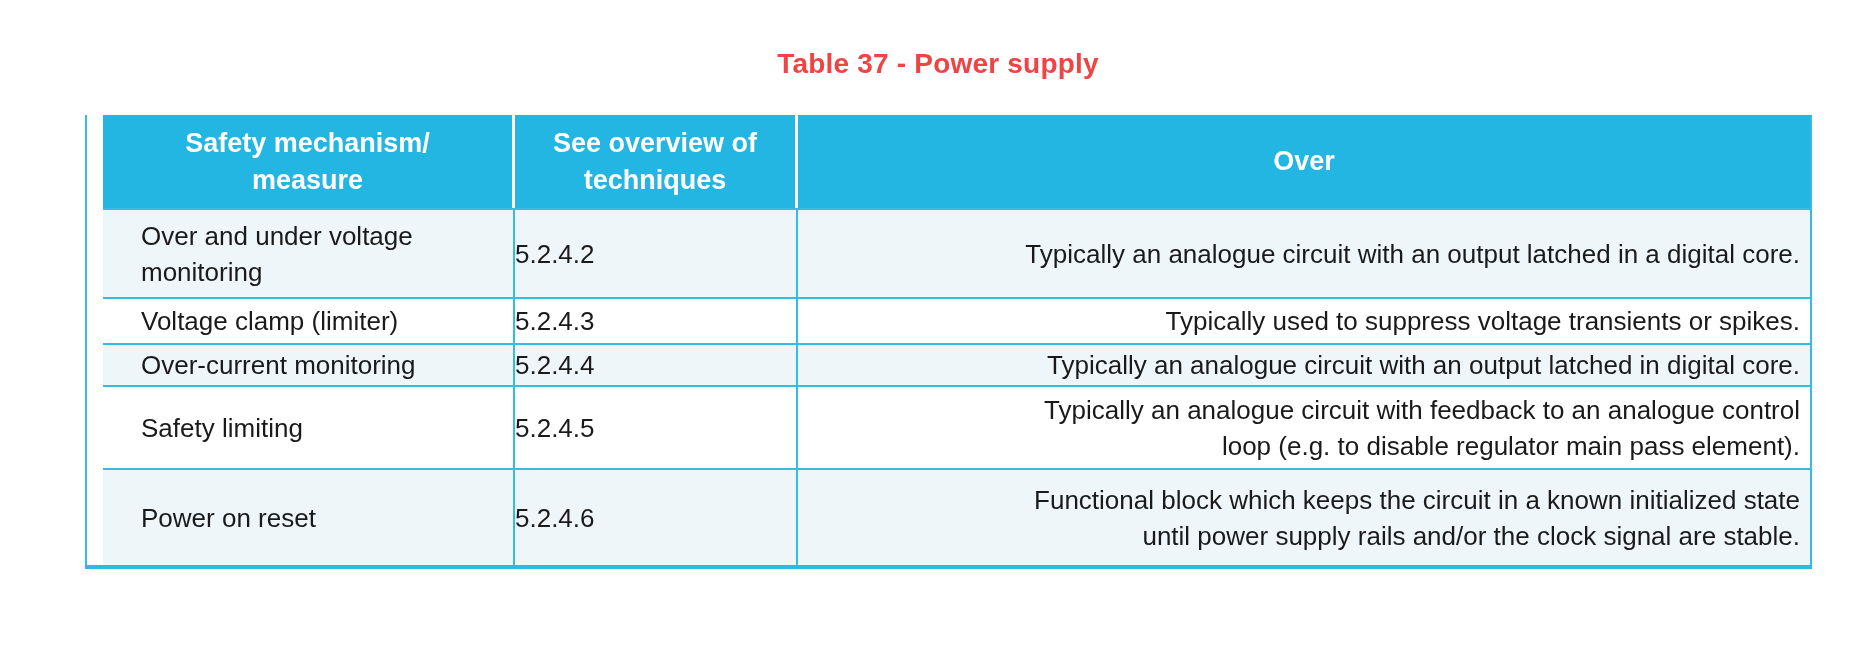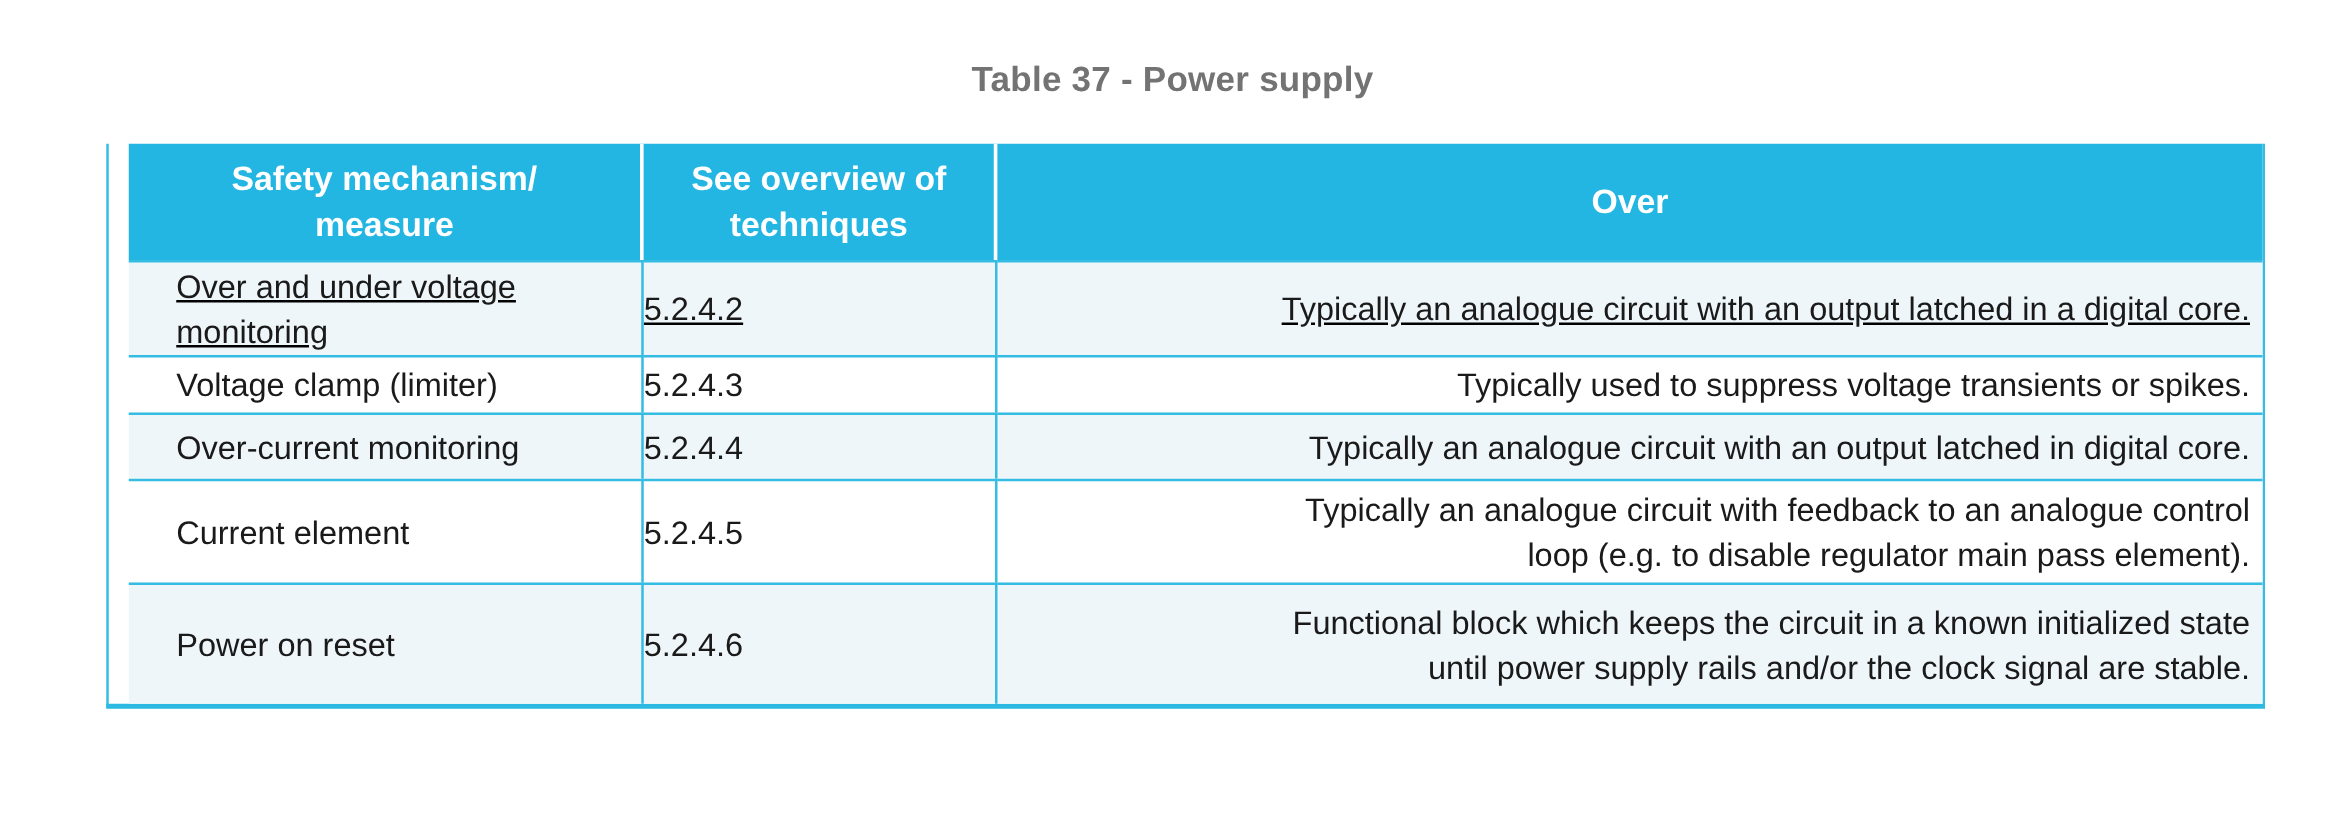--- a/index.html
+++ b/index.html
@@ -16,21 +16,21 @@
     overflow: hidden;
   }
   .doc-title {
     position: absolute;
     top: 48px;
     left: 0;
     width: 100%;
     text-align: center;
     font-size: 28px;
     font-weight: 700;
-    color: #737373;
+    color: #ef4444;
     letter-spacing: 0.2px;
   }
   .tbl-wrap {
     position: absolute;
     left: 85px;
     top: 115px;
   }
   table.power-table {
     border-collapse: separate;
     border-spacing: 0;
@@ -79,23 +79,23 @@
   td.col-ref {
     border-right: 2px solid #35bce2;
   }
   td.col-notes {
     text-align: right;
     padding-left: 13px;
     padding-right: 10px;
   }
   tr.light { background: #eff6fa; }
   tr.white { background: #ffffff; }
-  tr.r1 { height: 76px; text-decoration: underline; }
+  tr.r1 { height: 89px; }
   tr.r2 { height: 46px; }
-  tr.r3 { height: 53px; }
+  tr.r3 { height: 42px; }
   tr.r4 { height: 83px; }
   tr.r5 { height: 97px; }
 </style>
 </head>
 <body>
 
 <div class="page">
 
   <div class="doc-title">Table 37 - Power supply</div>
 
@@ -126,21 +126,21 @@
           <td class="col-mech">Voltage clamp (limiter)</td>
           <td class="col-ref">5.2.4.3</td>
           <td class="col-notes">Typically used to suppress voltage transients or spikes.</td>
         </tr>
         <tr class="light r3">
           <td class="col-mech">Over-current monitoring</td>
           <td class="col-ref">5.2.4.4</td>
           <td class="col-notes">Typically an analogue circuit with an output latched in digital core.</td>
         </tr>
         <tr class="white r4">
-          <td class="col-mech">Current element</td>
+          <td class="col-mech">Safety limiting</td>
           <td class="col-ref">5.2.4.5</td>
           <td class="col-notes">Typically an analogue circuit with feedback to an analogue control
 loop (e.g. to disable regulator main pass element).</td>
         </tr>
         <tr class="light r5">
           <td class="col-mech">Power on reset</td>
           <td class="col-ref">5.2.4.6</td>
           <td class="col-notes">Functional block which keeps the circuit in a known initialized state
 until power supply rails and/or the clock signal are stable.</td>
         </tr>

